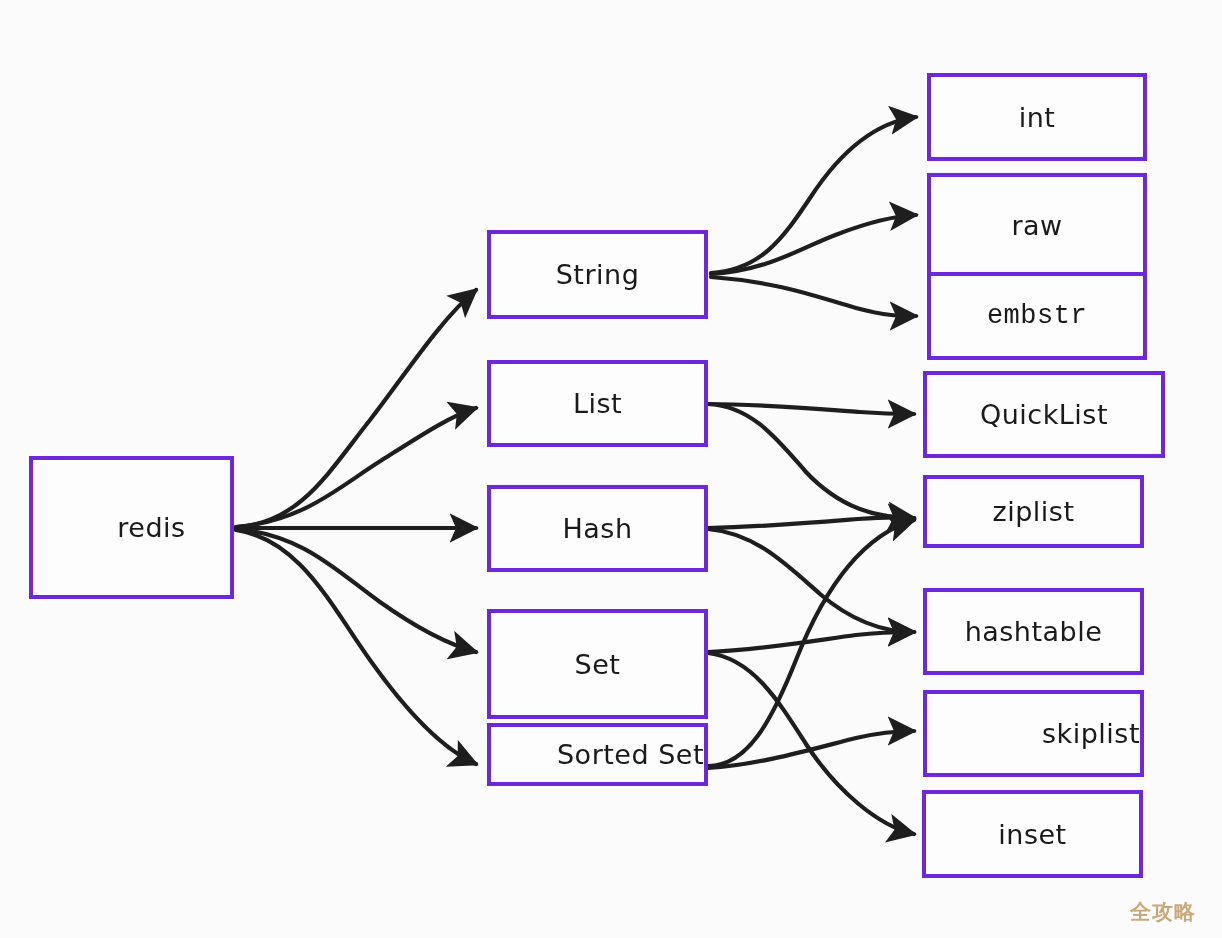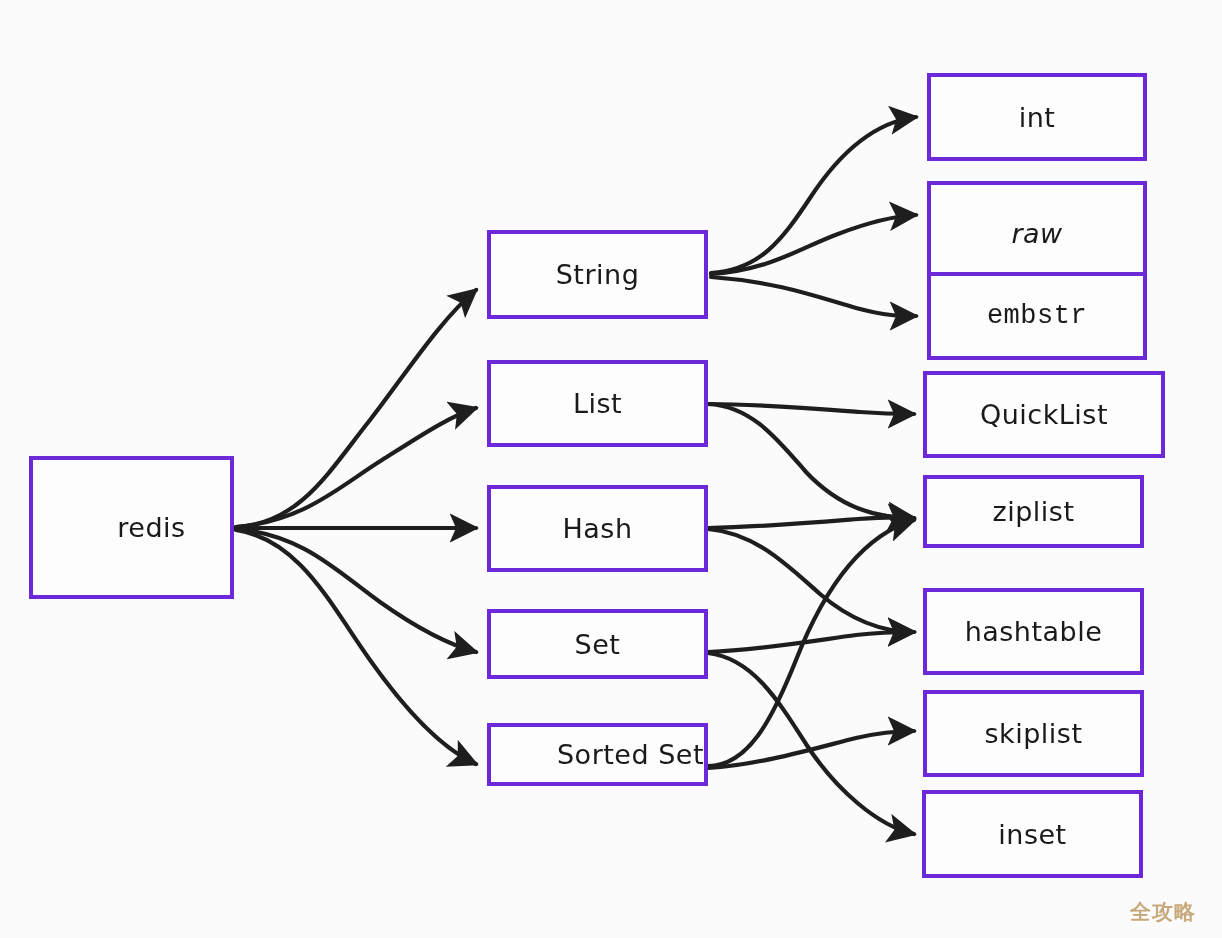--- a/index.html
+++ b/index.html
@@ -101,46 +101,46 @@
 
   <div class="node" style="left:487px; top:230px; width:221px; height:89px;">
     <span class="label">String</span>
   </div>
   <div class="node" style="left:487px; top:360px; width:221px; height:87px;">
     <span class="label">List</span>
   </div>
   <div class="node" style="left:487px; top:485px; width:221px; height:87px;">
     <span class="label">Hash</span>
   </div>
-  <div class="node" style="left:487px; top:609px; width:221px; height:70px;">
+  <div class="node" style="left:487px; top:609px; width:221px; height:110px;">
     <span class="label">Set</span>
   </div>
   <div class="node" style="left:487px; top:723px; width:221px; height:63px;justify-content:flex-end;">
     <span class="label">Sorted Set</span>
   </div>
 
   <div class="node" style="left:927px; top:73px; width:220px; height:88px;">
     <span class="label">int</span>
   </div>
-  <div class="node" style="left:927px; top:181px; width:220px; height:104px;font-style:italic;">
+  <div class="node" style="left:927px; top:173px; width:220px; height:104px;">
     <span class="label">raw</span>
   </div>
   <div class="node" style="left:927px; top:272px; width:220px; height:88px;font-family:Liberation Mono, monospace;">
     <span class="label">embstr</span>
   </div>
   <div class="node" style="left:923px; top:371px; width:242px; height:87px;">
     <span class="label">QuickList</span>
   </div>
   <div class="node" style="left:923px; top:475px; width:221px; height:73px;">
     <span class="label">ziplist</span>
   </div>
   <div class="node" style="left:923px; top:588px; width:221px; height:87px;">
     <span class="label">hashtable</span>
   </div>
-  <div class="node" style="left:923px; top:690px; width:221px; height:87px;">
+  <div class="node" style="left:923px; top:690px; width:221px; height:87px;justify-content:flex-end;">
     <span class="label">skiplist</span>
   </div>
   <div class="node" style="left:922px; top:790px; width:221px; height:88px;">
     <span class="label">inset</span>
   </div>
 
   <div class="watermark">全攻略</div>
 
 </div>
 

